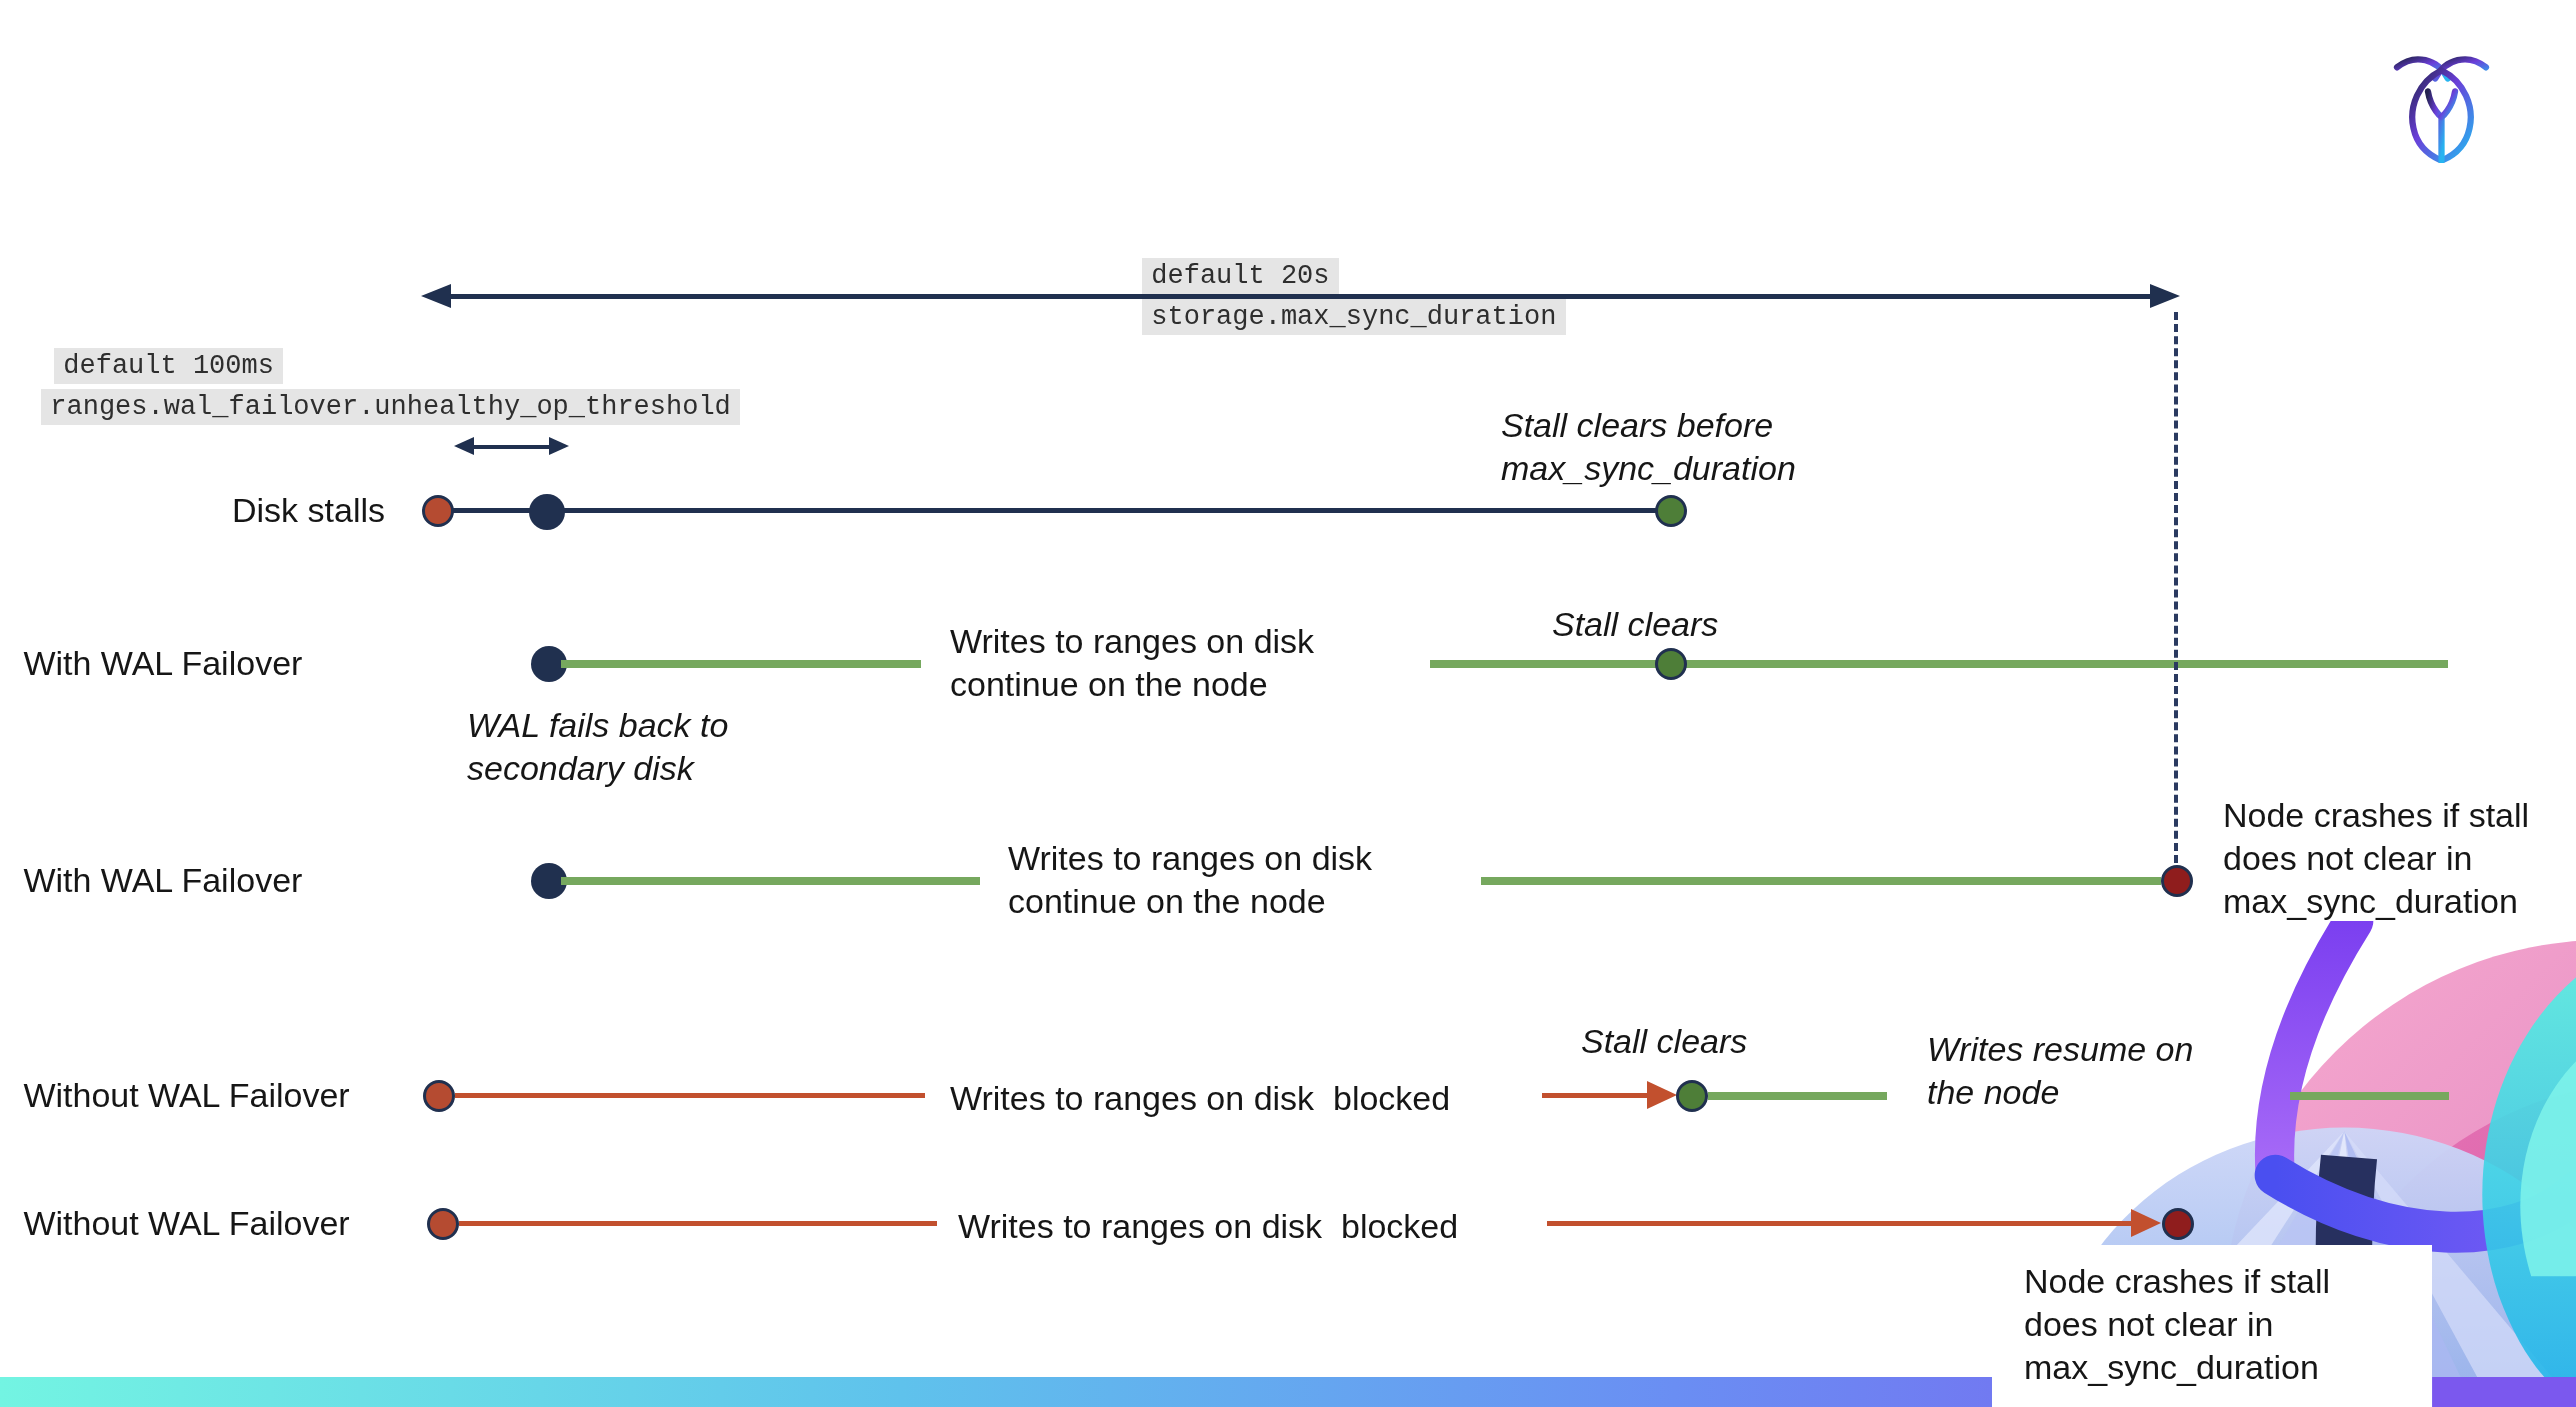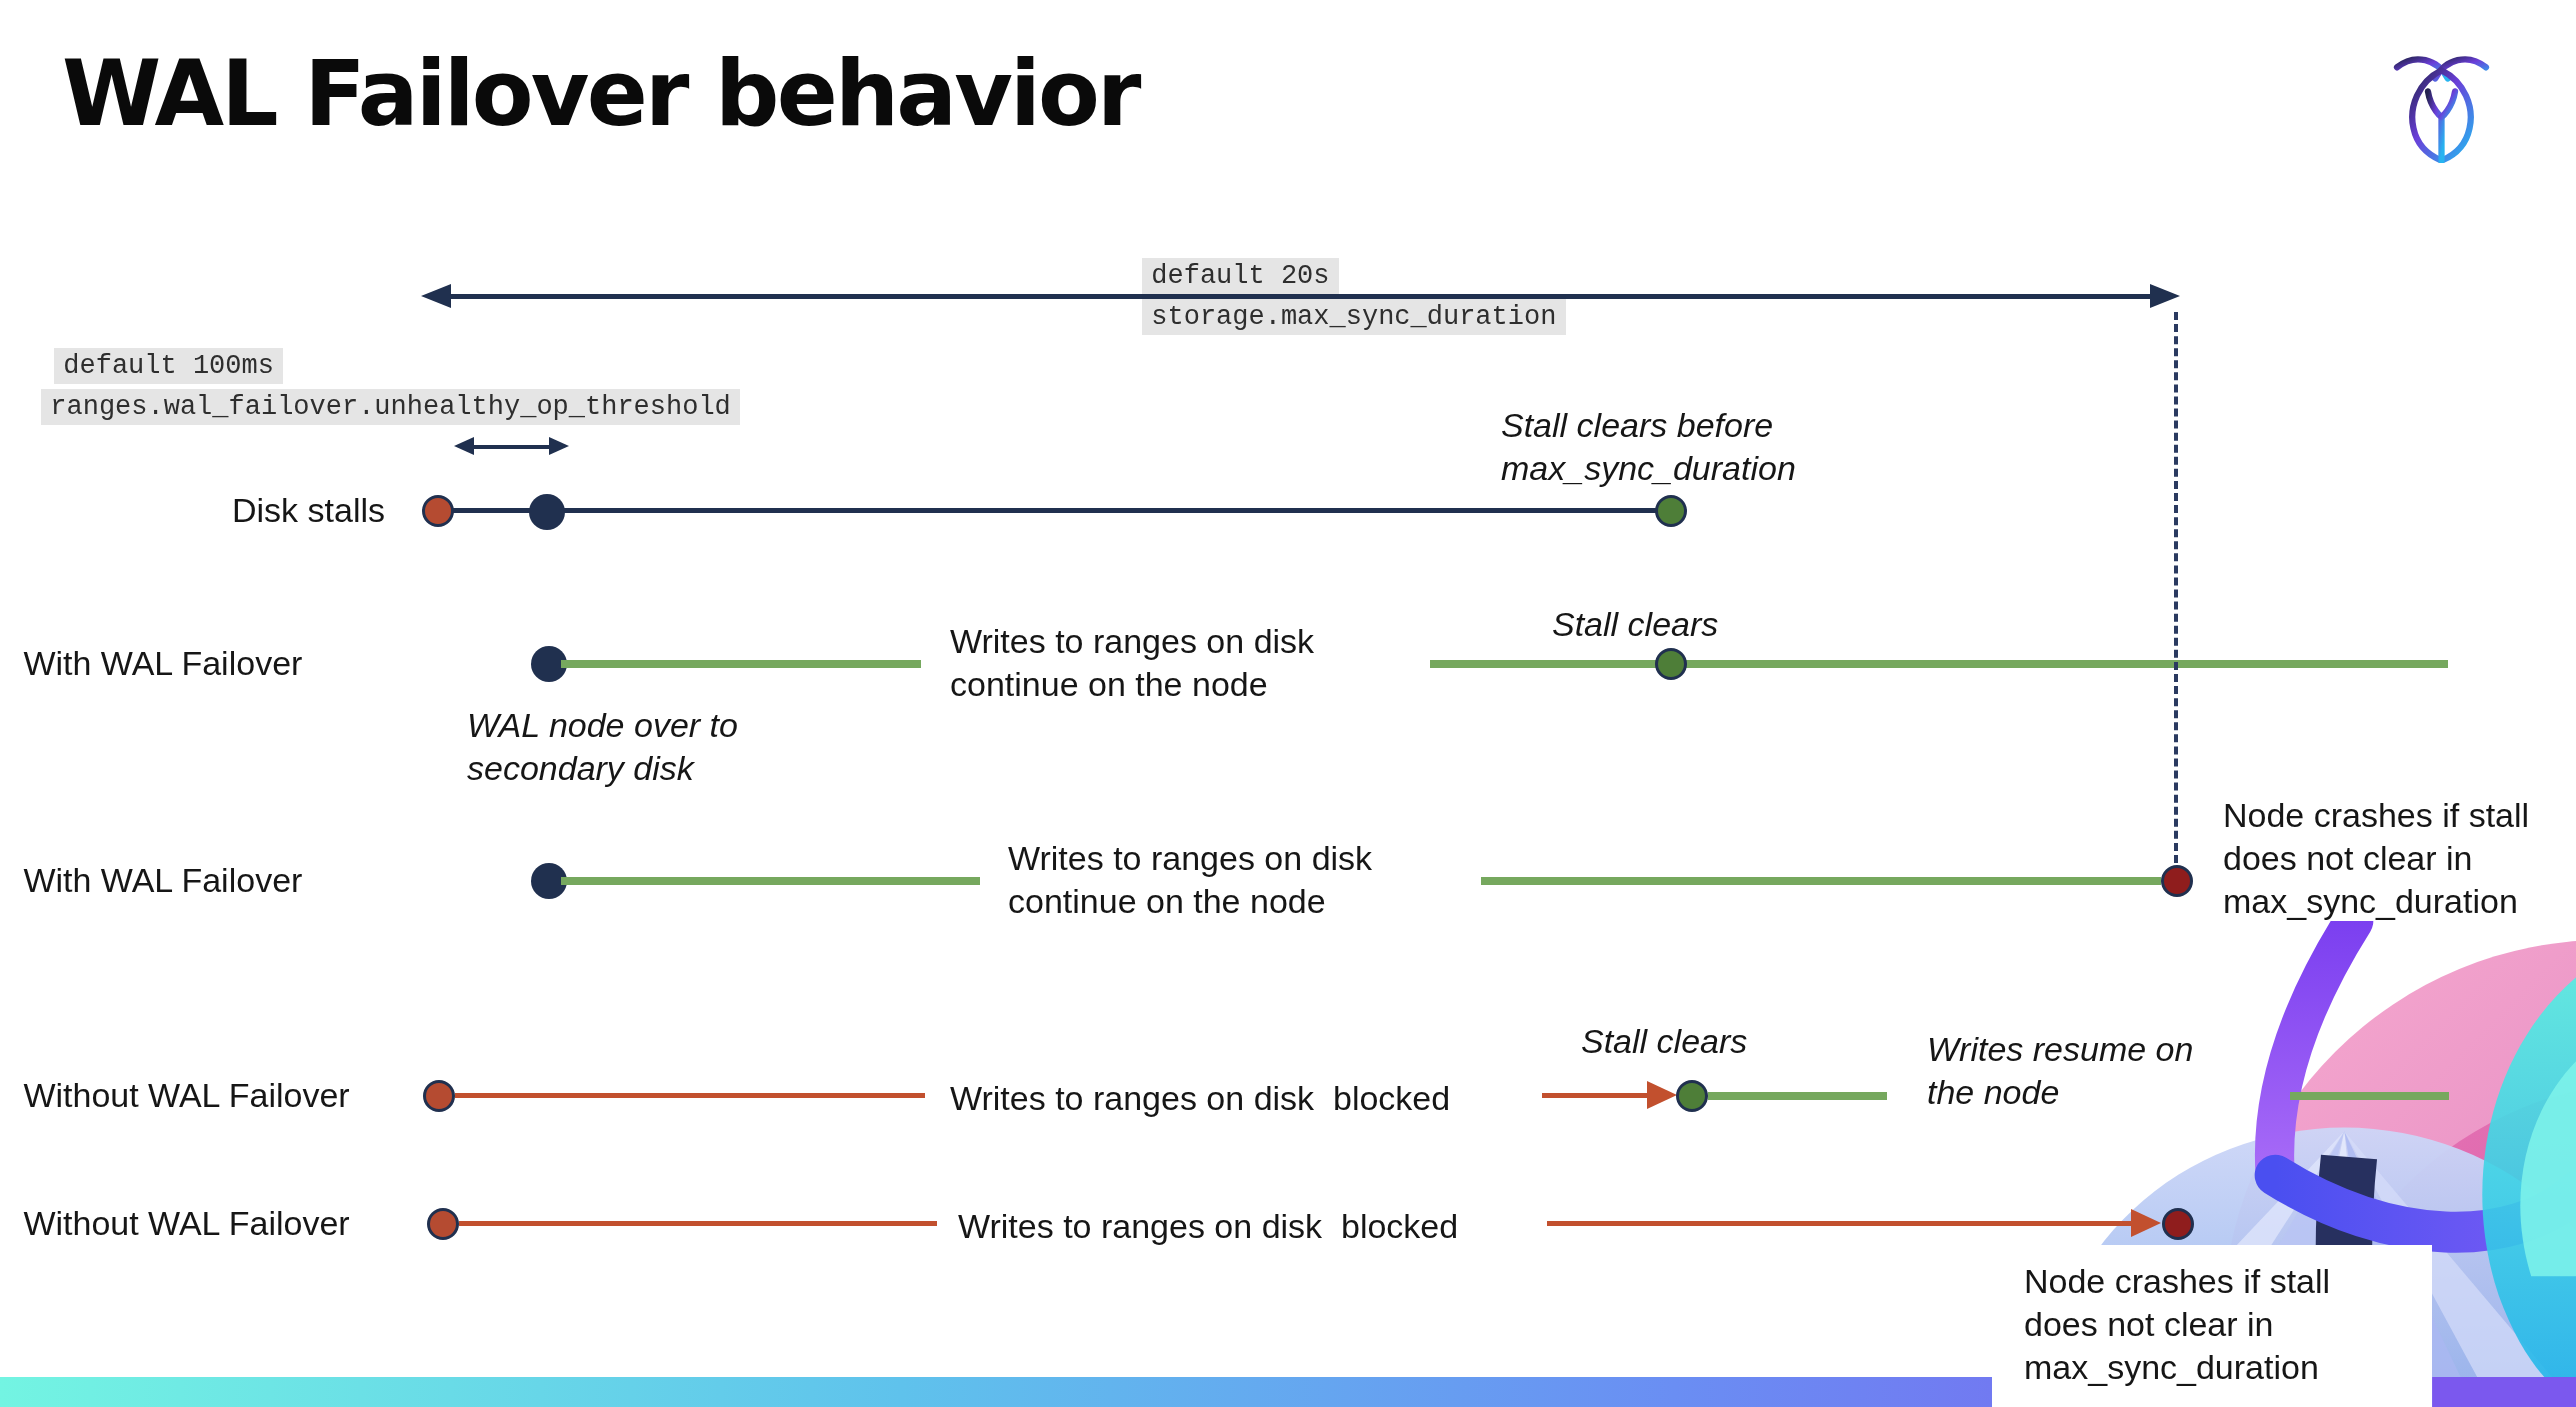--- a/index.html
+++ b/index.html
@@ -75,21 +75,20 @@
     <path d="M420,225 L470,521 L560,521 Z" fill="#aab8f1" opacity="0.8"></path>
     <path d="M420,225 L580,521 L670,521 Z" fill="#d6ddfa" opacity="0.7"></path>
     <path d="M 395,250 C 385,340 388,440 405,521 L 465,521 C 448,440 446,340 455,255 Z" fill="#27305f"></path>
     <path d="M 430,0 C 370,95 340,185 346,272" stroke="url(#gPurpleArc)" stroke-width="42" fill="none" stroke-linecap="round"></path>
     <path d="M 346,272 C 470,350 600,350 668,290" stroke="url(#gBlueArc)" stroke-width="44" fill="none" stroke-linecap="round"></path>
     <path d="M 668,60 C 575,140 545,280 585,400 C 610,470 645,505 668,515 Z" fill="url(#gCyan)" opacity="0.9"></path>
     <path d="M 668,150 C 610,210 595,300 620,380 L 668,380 Z" fill="#7ff3ea" opacity="0.85"></path>
     <rect x="514" y="488" width="154" height="33" fill="#7b58ee"></rect>
   </svg>
 
-  <div class="abs title" style="left:62px;top:41px;">WAL Failover behavior</div>
 
   <svg class="abs" style="left:2393px;top:47px;" width="97" height="116" viewBox="0 0 200 240">
     <defs>
       <linearGradient id="gLogo" x1="0" y1="0" x2="0.9" y2="1">
         <stop offset="0" stop-color="#23224f"></stop>
         <stop offset="0.45" stop-color="#6a3ed8"></stop>
         <stop offset="1" stop-color="#27b4f0"></stop>
       </linearGradient>
     </defs>
     <g stroke="url(#gLogo)" fill="none" stroke-width="13" stroke-linecap="round">
@@ -122,21 +121,21 @@
 max_sync_duration</div>
 
   <div class="abs rowlabel" style="left:23.4px;top:643px;">With WAL Failover</div>
   <div class="dot dot-navy" style="left:531px;top:646px;"></div>
   <div class="gline" style="left:561px;top:660px;width:360px;"></div>
   <div class="abs note" style="left:950px;top:620px;">Writes to ranges on disk
 continue on the node</div>
   <div class="gline" style="left:1430px;top:660px;width:1018px;"></div>
   <div class="dot dot-green" style="left:1655px;top:648px;"></div>
   <div class="abs note center" style="left:1552px;top:603px;width:243px;">Stall clears</div>
-  <div class="abs note center" style="left:467px;top:704px;width:322px;">WAL node over to
+  <div class="abs note center" style="left:467px;top:704px;width:322px;">WAL fails back to
 secondary disk</div>
 
   <div class="abs rowlabel" style="left:23.4px;top:860px;">With WAL Failover</div>
   <div class="dot dot-navy" style="left:531px;top:863px;"></div>
   <div class="gline" style="left:561px;top:877px;width:419px;"></div>
   <div class="abs note" style="left:1008px;top:837px;">Writes to ranges on disk
 continue on the node</div>
   <div class="gline" style="left:1481px;top:877px;width:680px;"></div>
   <div class="dashv" style="left:2174px;top:312px;height:551px;"></div>
   <div class="dot dot-darkred" style="left:2161px;top:865px;"></div>

